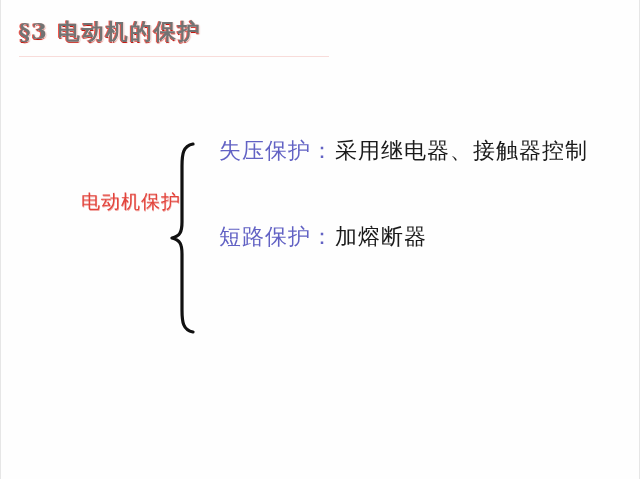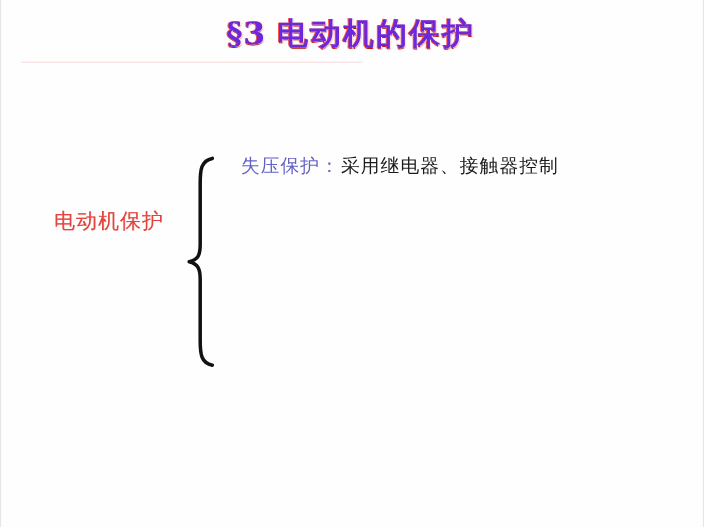--- a/index.html
+++ b/index.html
@@ -24,32 +24,31 @@
   
   #title-block {
     position: absolute;
     left: 18px;
     top: 12px;
     width: 600px;
     height: 46px;
   }
   #slide-title {
     font-family: "DejaVu Serif", "Liberation Serif", serif;
-    font-size: 28px;
+    font-size: 22px;
     font-weight: bold;
-    color: #6d28d9;
+    color: #737373;
     letter-spacing: 1px;
     white-space: nowrap;
     line-height: 38px;
     text-shadow:
        1px  0px 0px #ffe9e6,
       -1px  0px 0px #f3564c,
        0px  1px 0px #c21810,
        1px  1px 1px rgba(200,20,10,0.35);
-    text-align: center;
   }
   #title-sec {
     font-family: "DejaVu Serif", "Liberation Serif", serif;
     font-weight: bold;
     padding-right: 10px;
   }
   #title-main {
     font-family: "DejaVu Sans", "Liberation Sans", sans-serif;
     font-weight: bold;
     letter-spacing: 2px;
@@ -62,21 +61,21 @@
     height: 1px;
     background: rgba(230,120,112,0.25);
   }
 
   
   #left-label {
     position: absolute;
     left: 48px;
     top: 188px;
     width: 132px;
-    text-align: left;
+    text-align: right;
     color: #e2443c;
     font-family: "DejaVu Serif", "Liberation Serif", serif;
     font-size: 19px;
     line-height: 27px;
     letter-spacing: 1px;
     text-shadow: 0.5px 0.5px 0px rgba(226,68,60,0.45);
   }
   #left-label .lbl-line { display: block; white-space: nowrap; }
   #left-label .lbl-line2 { letter-spacing: 2px; }
 
@@ -88,21 +87,21 @@
     width: 40px;
     height: 196px;
   }
 
   
   .branch {
     position: absolute;
     left: 218px;
     white-space: nowrap;
     font-family: "DejaVu Serif", "Liberation Serif", serif;
-    font-size: 17px;
+    font-size: 22px;
     line-height: 30px;
   }
   #branch-0 { top: 136px; }
   #branch-1 { top: 222px; }
   #branch-2 { top: 300px; }
 
   .branch-term {
     color: #6262c4;
     letter-spacing: 1px;
   }
@@ -133,15 +132,18 @@
   </div>
 
   <svg id="brace" viewBox="0 0 40 196" aria-hidden="true">
     <path d="M24 4 C14 6, 13 14, 13 26 L13 82 C13 92, 11 96, 3 98 C11 100, 13 104, 13 114 L13 170 C13 182, 14 190, 24 192" fill="none" stroke="#111111" stroke-width="3.2" stroke-linecap="round" stroke-linejoin="round"></path>
   </svg>
 
   <div class="branch" id="branch-0">
     <span class="branch-term">失压保护</span><span class="branch-colon">：</span><span class="branch-desc">采用继电器、接触器控制</span>
   </div>
 
+  <div class="branch" id="branch-1">
+    <span class="branch-term">短路保护</span><span class="branch-colon">：</span><span class="branch-desc">加熔断器</span>
+  </div>
 
 
 </div>
 
 </body></html>

